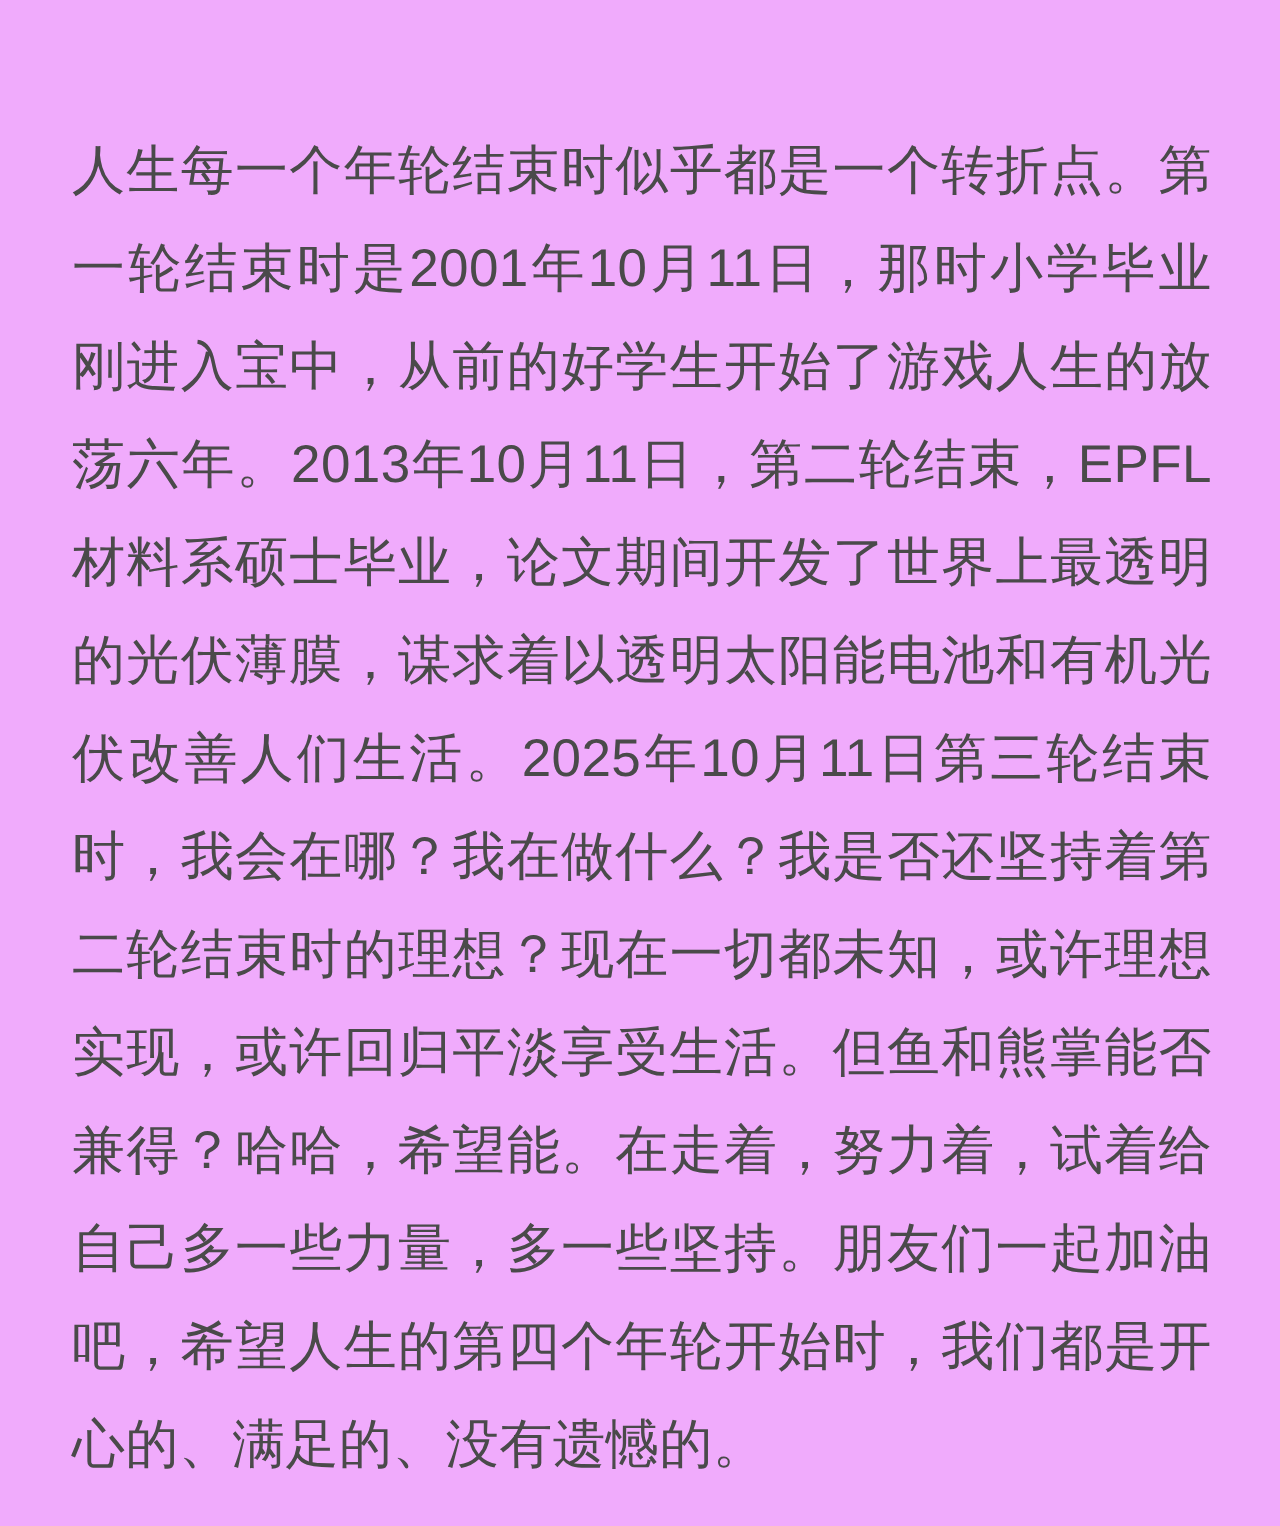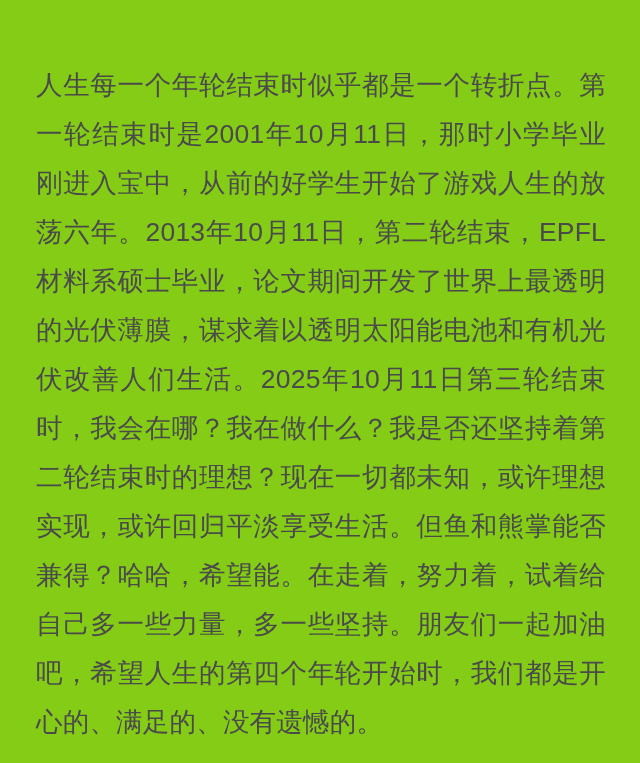--- a/index.html
+++ b/index.html
@@ -10,21 +10,21 @@
     width: 640px;
     height: 763px;
     background: #ffffff;
     font-family: "Liberation Sans", sans-serif;
     overflow: hidden;
   }
   #page {
     width: 640px;
     height: 763px;
     box-sizing: border-box;
-    background: #84cc16;
+    background: #f0abfc;
     position: relative;
   }
   #article {
     box-sizing: border-box;
     padding: 34px 34px 0 36px;
   }
   #article-body {
     font-family: "Liberation Sans", sans-serif;
     font-size: 26.5px;
     line-height: 49px;

